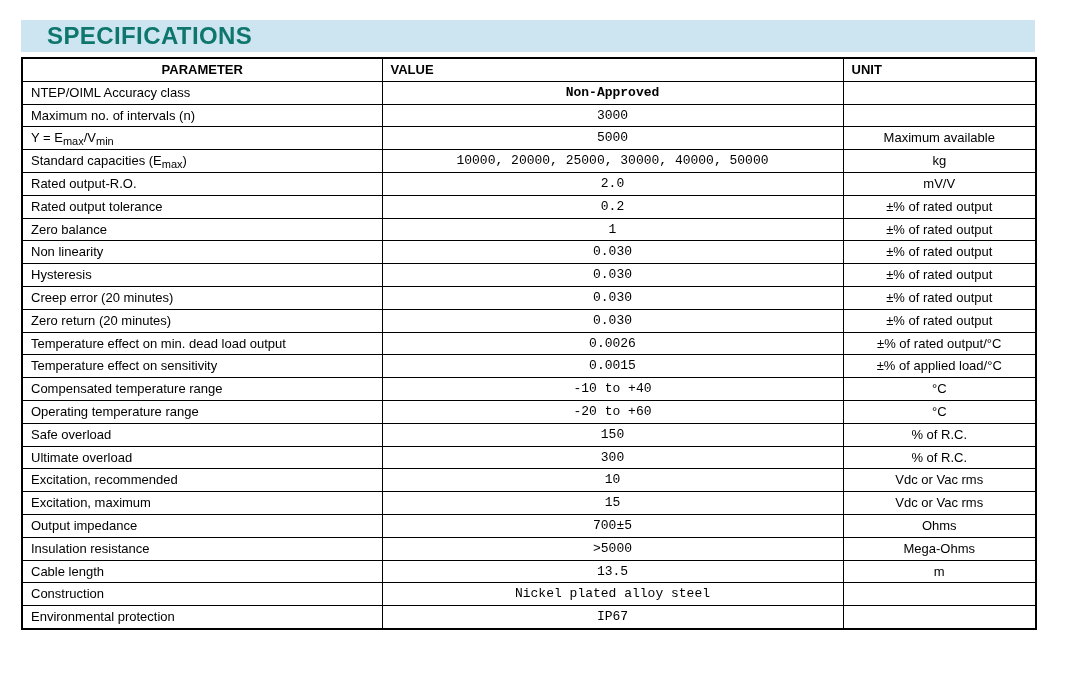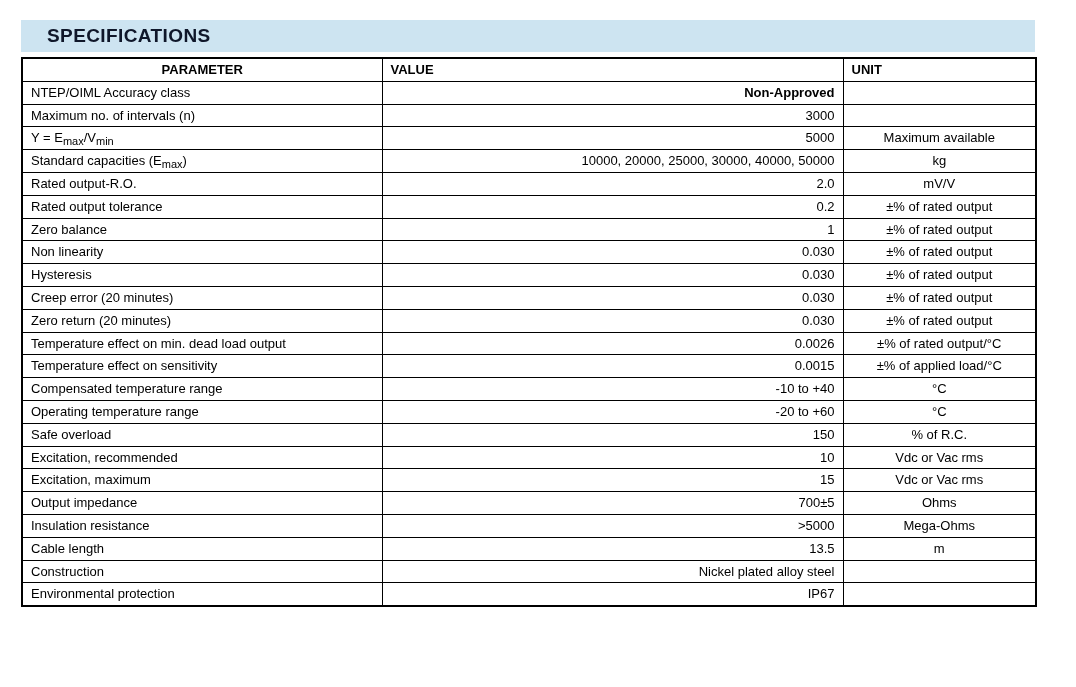--- a/index.html
+++ b/index.html
@@ -23,24 +23,24 @@
     height: 32px;
     background: #cde4f1;
     display: flex;
     align-items: center;
     box-sizing: border-box;
     padding-left: 26px;
     margin-bottom: 5px;
   }
   .title-bar h1 {
     margin: 0;
-    font-size: 19px;
+    font-size: 24px;
     font-weight: bold;
     letter-spacing: 0.4px;
-    color: #0f172a;
+    color: #0f766e;
   }
   table.spec-table {
     border-collapse: collapse;
     table-layout: fixed;
     width: 1014px;
     border: 2px solid #000000;
   }
   .spec-table th,
   .spec-table td {
     border: 1px solid #000000;
@@ -54,22 +54,23 @@
   }
   .spec-table th { font-weight: bold; }
   .spec-table th.col-parameter { text-align: center; }
   .spec-table th.col-value,
   .spec-table th.col-unit { text-align: left; }
   .spec-table td.param-cell {
     font-weight: normal;
     text-align: left;
   }
   .spec-table td.value-cell {
-    text-align: right;
+    text-align: center;
     font-weight: normal;
+    font-family: Liberation Mono, monospace;
   }
   .spec-table td.value-cell.bold { font-weight: bold; }
   .spec-table td.unit-cell {
     text-align: center;
     font-weight: normal;
     margin-left: 24px;
   }
   sub {
     font-size: 11px;
     line-height: 0;
@@ -173,20 +174,25 @@
           <td class="param-cell">Operating temperature range</td>
           <td class="value-cell">-20 to +60</td>
           <td class="unit-cell">°C</td>
         </tr>
         <tr>
           <td class="param-cell">Safe overload</td>
           <td class="value-cell">150</td>
           <td class="unit-cell">% of R.C.</td>
         </tr>
         <tr>
+          <td class="param-cell">Ultimate overload</td>
+          <td class="value-cell">300</td>
+          <td class="unit-cell">% of R.C.</td>
+        </tr>
+        <tr>
           <td class="param-cell">Excitation, recommended</td>
           <td class="value-cell">10</td>
           <td class="unit-cell">Vdc or Vac rms</td>
         </tr>
         <tr>
           <td class="param-cell">Excitation, maximum</td>
           <td class="value-cell">15</td>
           <td class="unit-cell">Vdc or Vac rms</td>
         </tr>
         <tr>

